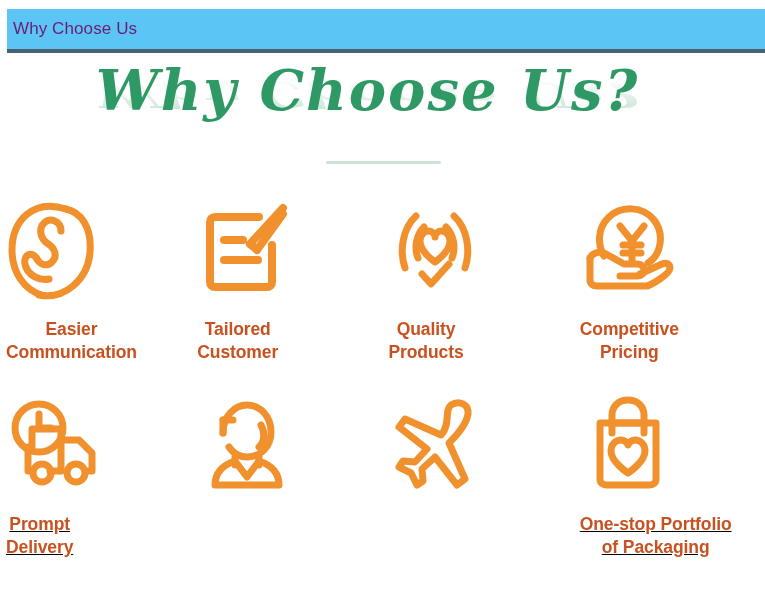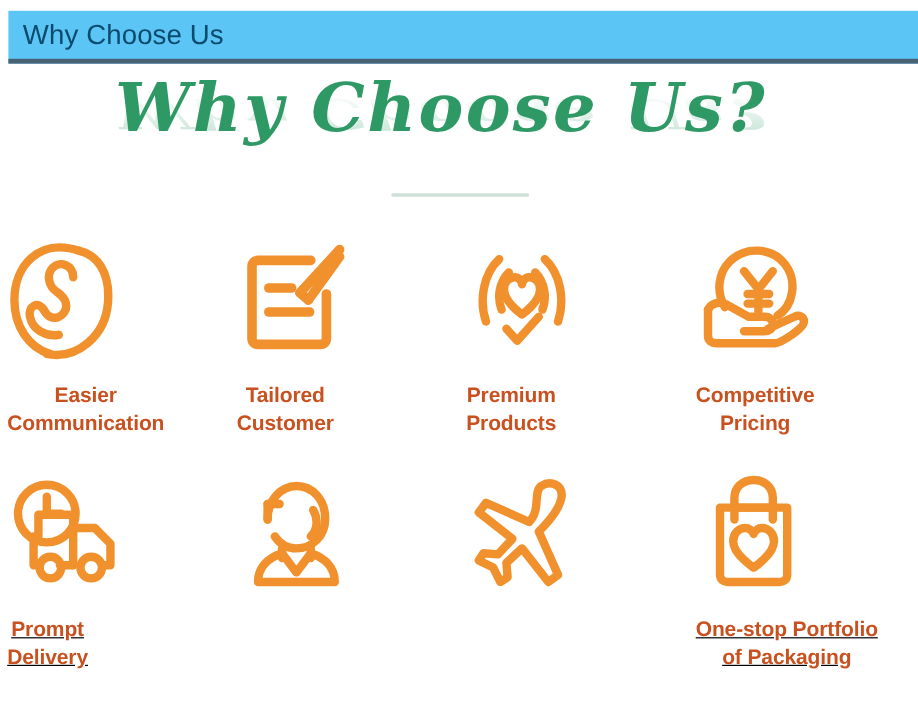--- a/index.html
+++ b/index.html
@@ -22,23 +22,23 @@
     top: 9px;
     width: 758px;
     height: 44px;
     background: #5BC6F5;
     border-bottom: 4px solid #4A6173;
     box-sizing: border-box;
     display: flex;
     align-items: center;
   }
   #header-title {
-    font-size: 23px;
-    color: #0c4a6e;
-    padding-left: 12px;
+    font-size: 17px;
+    color: #701a75;
+    padding-left: 6px;
     letter-spacing: 0.1px;
     white-space: nowrap;
   }
 
   
   #hero {
     position: absolute;
     left: 0;
     top: 62px;
     width: 735px;
@@ -179,21 +179,21 @@
         <svg width="92" height="100" viewBox="0 0 92 100" fill="none" stroke="#F0912D" stroke-width="7" stroke-linecap="round" stroke-linejoin="round">
           <path d="M27 16 C14 28 10 50 16 68"></path>
           <path d="M65 16 C78 28 82 50 76 68"></path>
           <path d="M35 27 C27 35 25 48 29 58"></path>
           <path d="M57 27 C65 35 67 48 63 58"></path>
           <path d="M46 62 C46 62 31 52 31 41 C31 34 36 31 40 31 C43 31 46 34 46 37 C46 34 49 31 52 31 C56 31 61 34 61 41 C61 52 46 62 46 62 Z"></path>
           <path d="M33 74 L42 84 L60 64"></path>
         </svg>
       </div>
       <div class="feature-label">
-        <span>Premium</span>
+        <span>Quality</span>
         <span class="l2">Products</span>
       </div>
     </div>
 
     <div class="feature-cell">
       <div class="feature-icon">
         <svg width="98" height="100" viewBox="0 0 98 100" fill="none" stroke="#F0912D" stroke-width="7" stroke-linecap="round" stroke-linejoin="round">
           <path d="M24 56 C17 44 18 28 28 18 C41 5 63 6 74 20 C85 34 81 55 68 63"></path>
           <path d="M40 26 L52 41 L64 26"></path>
           <path d="M52 41 V60"></path>

